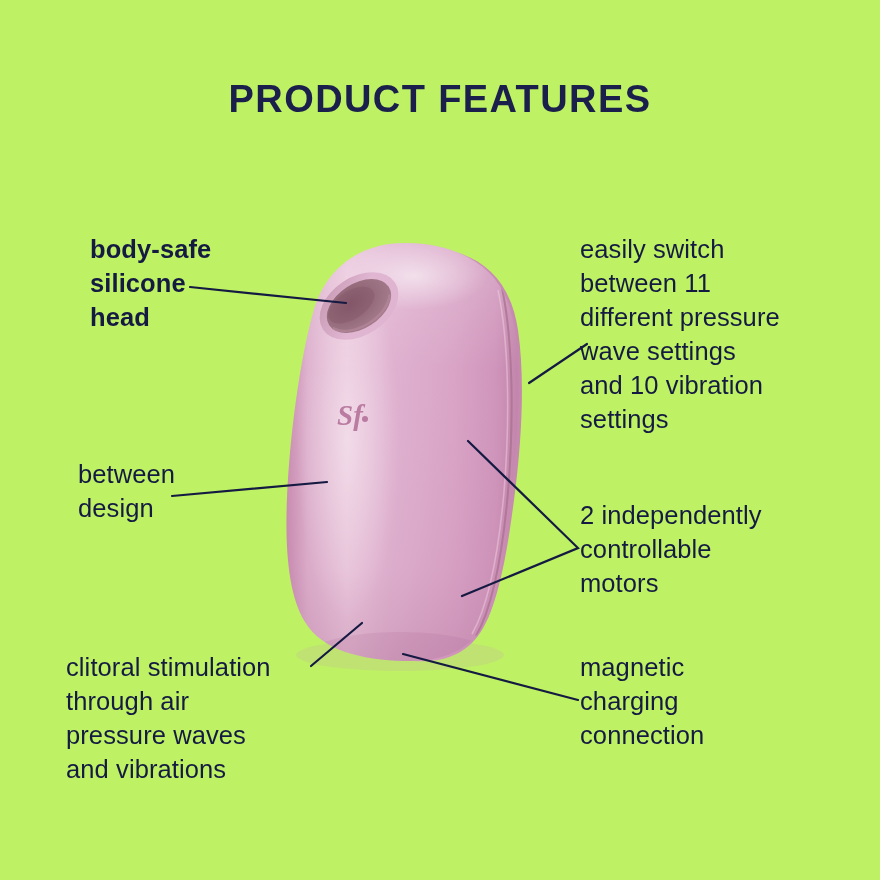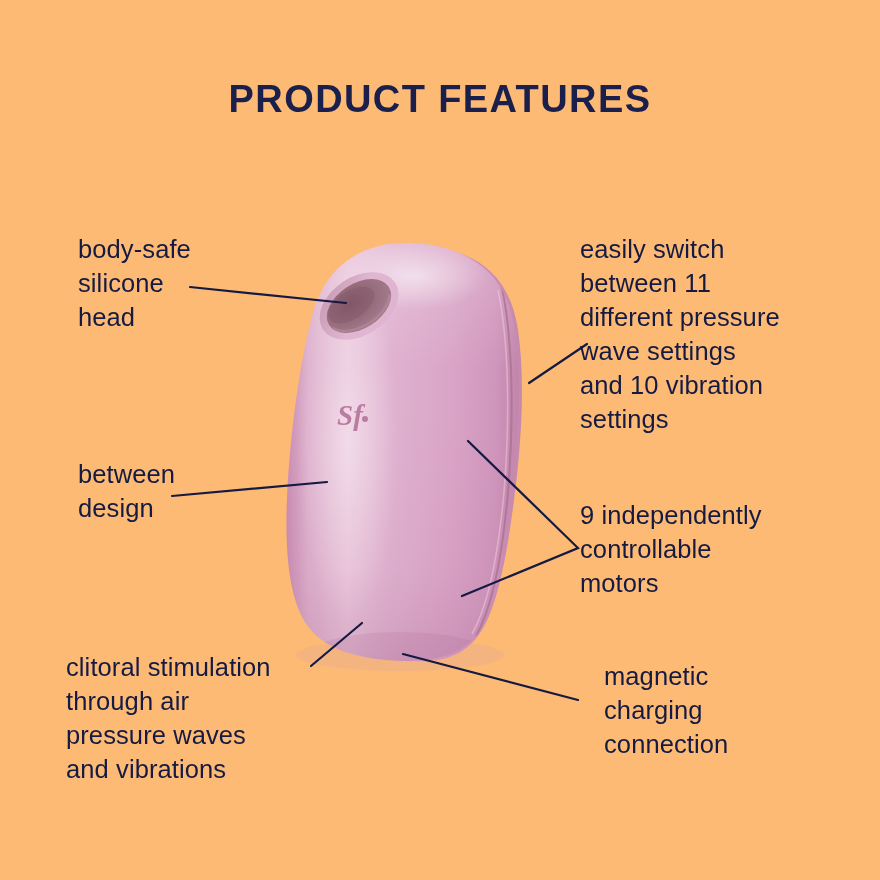--- a/index.html
+++ b/index.html
@@ -4,21 +4,21 @@
 <style>
   html, body {
     margin: 0;
     padding: 0;
     background: #ffffff;
   }
   #page {
     position: relative;
     width: 880px;
     height: 880px;
-    background: #fdba74;
+    background: #bef264;
     overflow: hidden;
     font-family: "Liberation Sans", sans-serif;
   }
 
   
   #title {
     position: absolute;
     left: 0;
     top: 78px;
     width: 880px;
@@ -35,26 +35,26 @@
   .label {
     position: absolute;
     color: #141a42;
     font-family: "Liberation Sans", sans-serif;
     font-size: 25.5px;
     line-height: 34px;
     font-weight: 400;
     white-space: pre-line;
     letter-spacing: 0.1px;
   }
-  #lbl-silicone  { left: 78px;  top: 232px; }
+  #lbl-silicone  { left: 90px;  top: 232px; font-weight: bold; }
   #lbl-playful   { left: 78px;  top: 457px; }
   #lbl-clitoral  { left: 66px;  top: 650px; }
   #lbl-switch    { left: 580px; top: 232px; }
   #lbl-motors    { left: 580px; top: 498px; }
-  #lbl-magnetic  { left: 604px; top: 650px; margin-top: 9px; }
+  #lbl-magnetic  { left: 580px; top: 650px; }
 
   
   #art {
     position: absolute;
     left: 0; top: 0;
     width: 880px; height: 880px;
   }
   #lines {
     position: absolute;
     left: 0; top: 0;
@@ -206,21 +206,21 @@
 pressure waves
 and vibrations</div>
 
   <div class="label" id="lbl-switch">easily switch
 between 11
 different pressure
 wave settings
 and 10 vibration
 settings</div>
 
-  <div class="label" id="lbl-motors">9 independently
+  <div class="label" id="lbl-motors">2 independently
 controllable
 motors</div>
 
   <div class="label" id="lbl-magnetic">magnetic
 charging
 connection</div>
 
 </div>
 
 </body></html>

